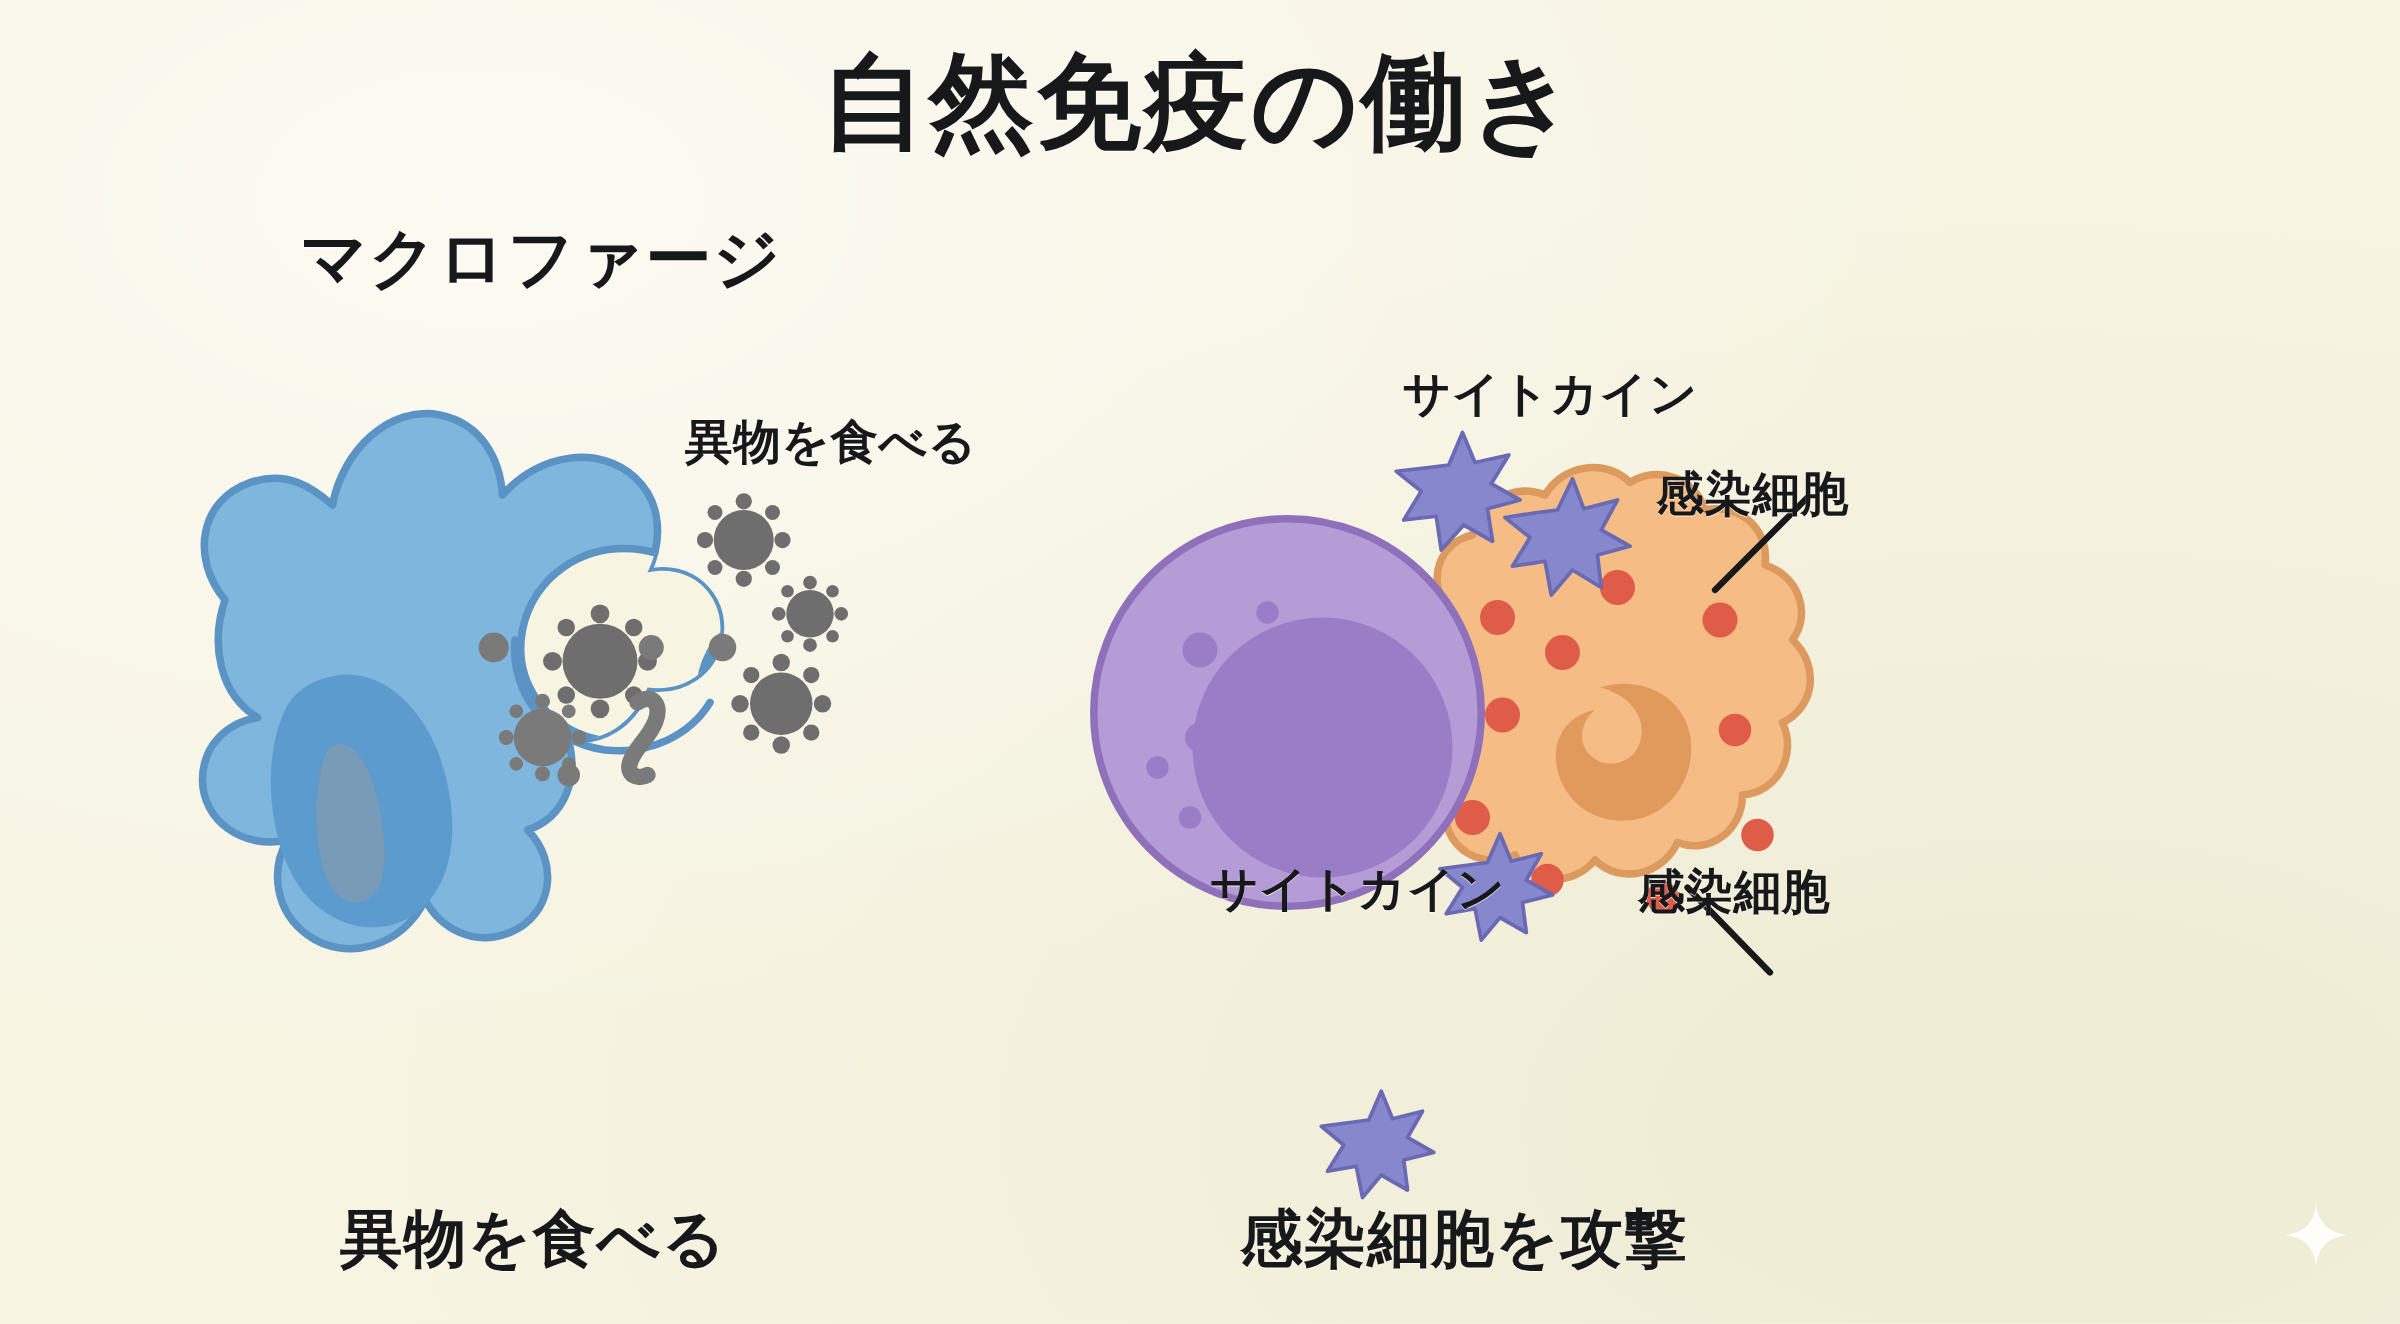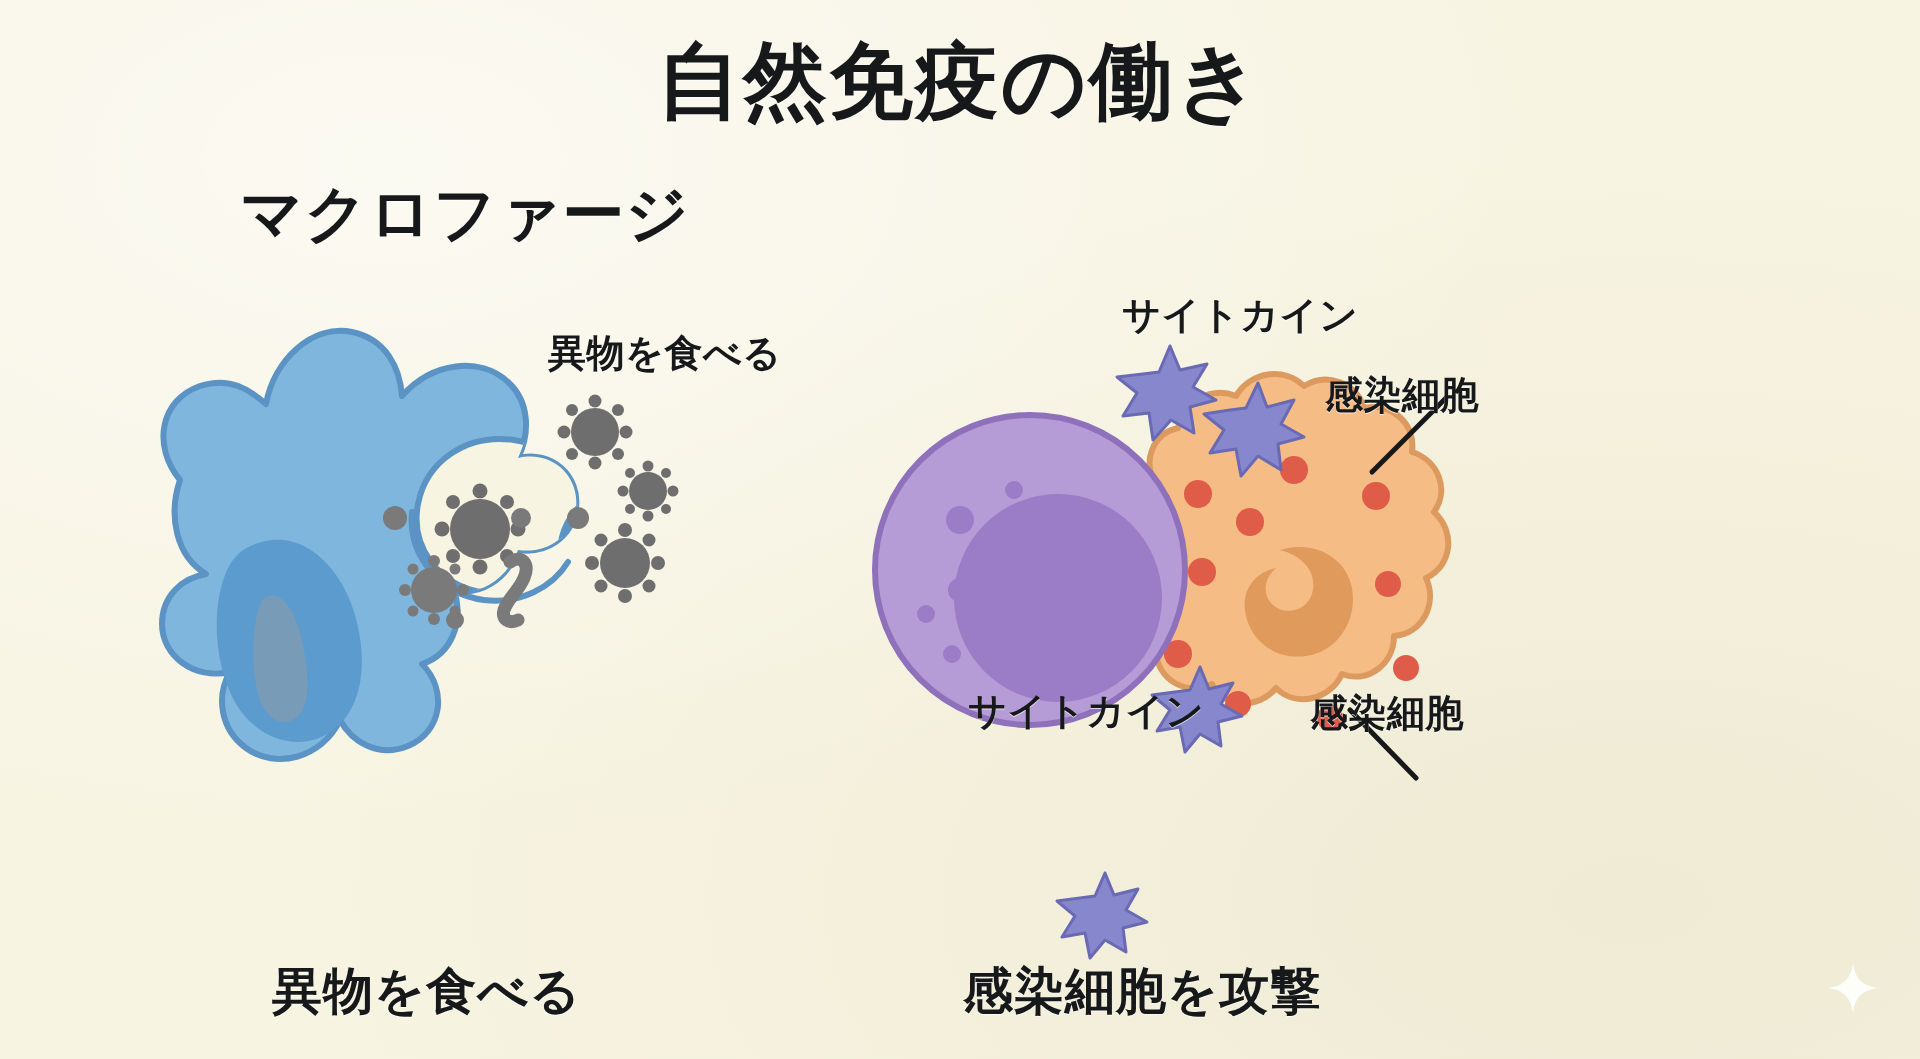--- a/index.html
+++ b/index.html
@@ -33,41 +33,41 @@
     text-align: center;
     font-size: 84px;
     font-weight: 700;
     letter-spacing: 2px;
     color: #17181a;
     line-height: 1.08;
     text-shadow: 0 1px 0 rgba(255,255,255,0.75);
   }
   .panel-heading {
     position: absolute;
-    font-size: 62px;
+    font-size: 53px;
     font-weight: 700;
     color: #17181a;
     letter-spacing: 1px;
     white-space: nowrap;
     text-shadow: 0 1px 0 rgba(255,255,255,0.7);
   }
   #heading-macrophage { left: 240px; top: 172px; }
   #heading-nk        { left: 1293px; top: 172px; }
 
   .panel-caption {
     position: absolute;
     font-size: 50px;
     font-weight: 700;
     color: #17181a;
     letter-spacing: 1px;
     white-space: nowrap;
     text-shadow: 0 1px 0 rgba(255,255,255,0.7);
   }
   #caption-macrophage { left: 272px; top: 958px; }
-  #caption-nk         { left: 963px; top: 958px; }
+  #caption-nk         { left: 992px; top: 958px; }
 
   .annot {
     position: absolute;
     font-size: 38px;
     font-weight: 700;
     color: #17181a;
     letter-spacing: 0.5px;
     white-space: nowrap;
     text-shadow: 0 1px 0 rgba(255,255,255,0.7);
   }

